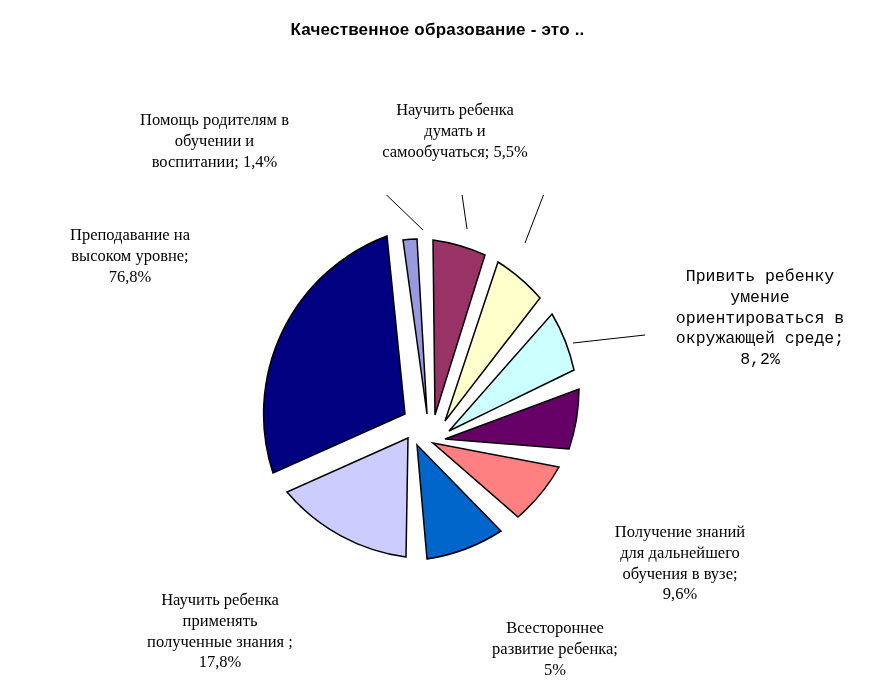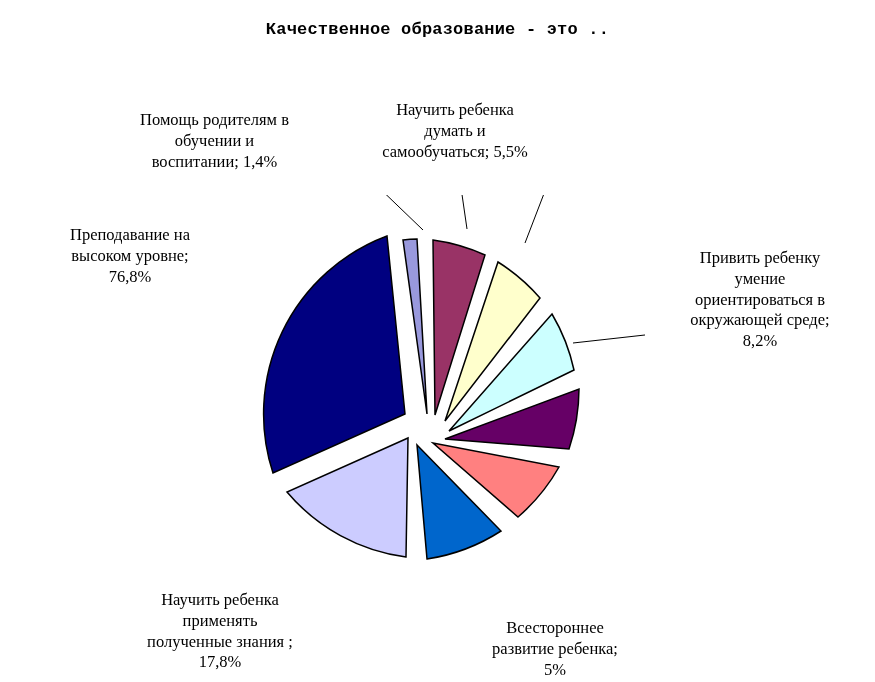--- a/index.html
+++ b/index.html
@@ -22,21 +22,21 @@
     height: 682px;
   }
   .chart-title {
     position: absolute;
     left: 0;
     top: 20px;
     width: 875px;
     text-align: center;
     font-size: 17px;
     font-weight: bold;
-    font-family: Liberation Mono, monospace;
+    font-family: Liberation Sans, sans-serif;
     letter-spacing: 0.2px;
   }
   .pie-area {
     position: absolute;
     left: 195px;
     top: 195px;
     width: 450px;
     height: 450px;
   }
   .label {
@@ -89,27 +89,31 @@
 
   <div class="label" style="left:107px; top:110px; width:215px;">Помощь родителям в
 обучении и
 воспитании; 1,4%</div>
 
   <div class="label" style="left:355px; top:100px; width:200px;">Научить ребенка
 думать и
 самообучаться; 5,5%</div>
 
 
-  <div class="label" style="left:660px; top:248px; width:200px;">Привить ребенку
+  <div class="label" style="left:660px; top:267px; width:200px;font-family:Liberation Mono, monospace;">Привить ребенку
 умение
 ориентироваться в
 окружающей среде;
 8,2%</div>
 
 
+  <div class="label" style="left:580px; top:522px; width:200px;">Получение знаний
+для дальнейшего
+обучения в вузе;
+9,6%</div>
 
   <div class="label" style="left:455px; top:618px; width:200px;">Всестороннее
 развитие ребенка;
 5%</div>
 
   <div class="label" style="left:110px; top:590px; width:220px;">Научить ребенка
 применять
 полученные знания ;
 17,8%</div>
 

